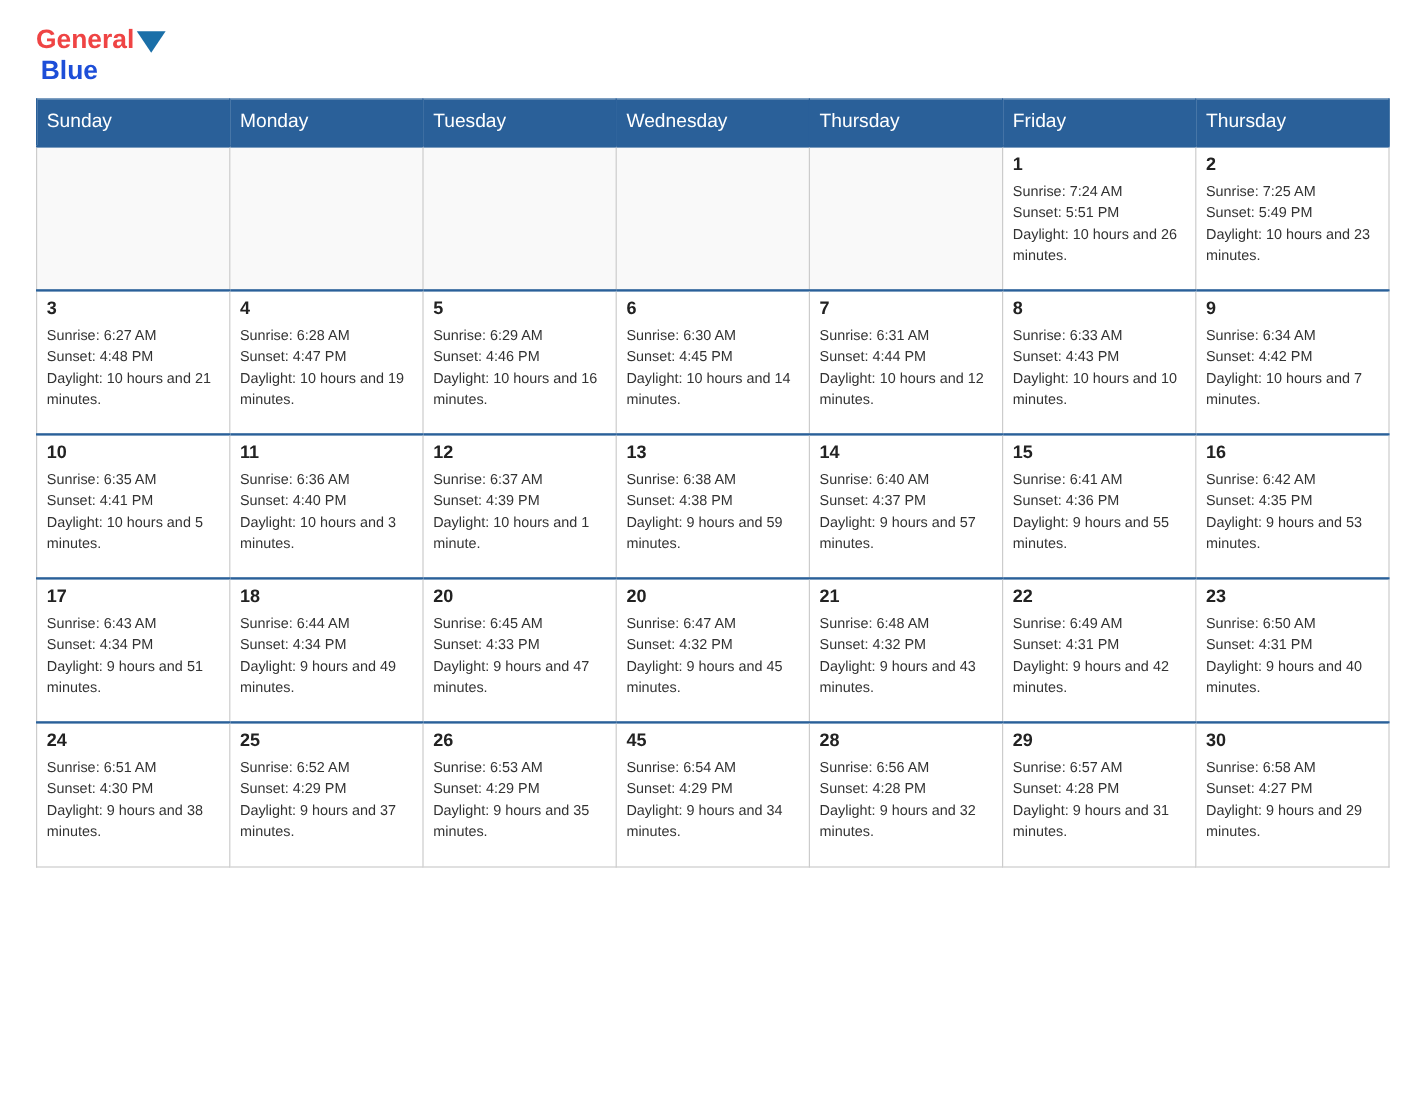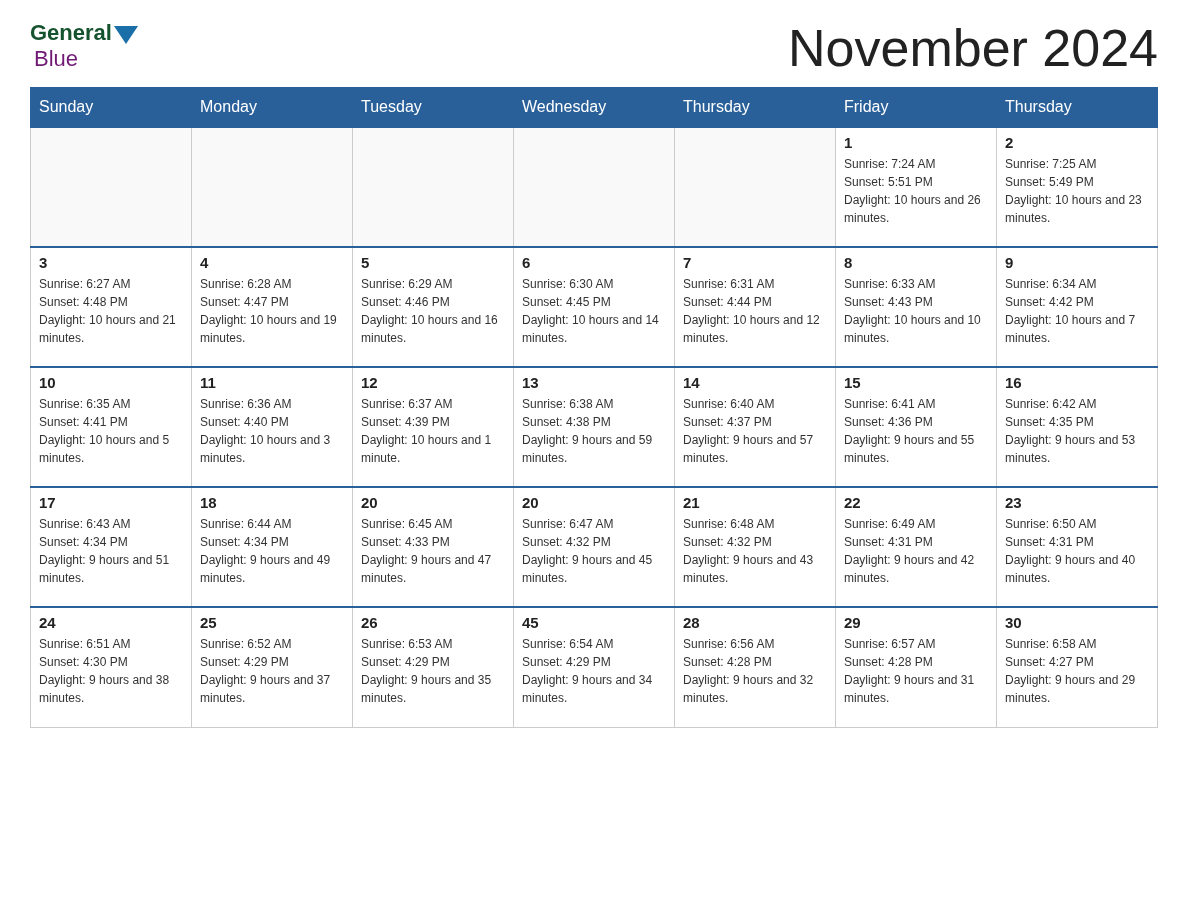--- a/index.html
+++ b/index.html
@@ -21,35 +21,35 @@
       flex-direction: column;
       align-items: flex-start;
     }
     .logo-text {
       display: flex;
       align-items: center;
     }
     .logo-general {
       font-size: 22px;
       font-weight: bold;
-      color: #14532d;
+      color: #ef4444;
     }
     .logo-triangle {
       width: 0;
       height: 0;
       border-left: 12px solid transparent;
       border-right: 12px solid transparent;
       border-top: 18px solid #1a6fa8;
       margin: 0 2px;
       transform: translateY(2px);
     }
     .logo-blue {
       font-size: 22px;
-      font-weight: normal;
-      color: #701a75;
+      font-weight: bold;
+      color: #1d4ed8;
     }
     .title-section {
       text-align: right;
     }
     .page-title {
       font-size: 52px;
       font-weight: normal;
       color: #222;
       line-height: 1.1;
     }
@@ -104,21 +104,20 @@
 
 <div class="header-section">
   <div class="logo">
     <div class="logo-text">
       <span class="logo-general">General</span>
       <div class="logo-triangle"></div>
     </div>
     <span class="logo-blue" style="margin-left:4px;">Blue</span>
   </div>
   <div class="title-section">
-    <div class="page-title">November 2024</div>
   </div>
 </div>
 
 <table class="calendar-table">
   <thead>
     <tr>
     <th>Sunday</th>
         <th>Monday</th>
         <th>Tuesday</th>
         <th>Wednesday</th>

